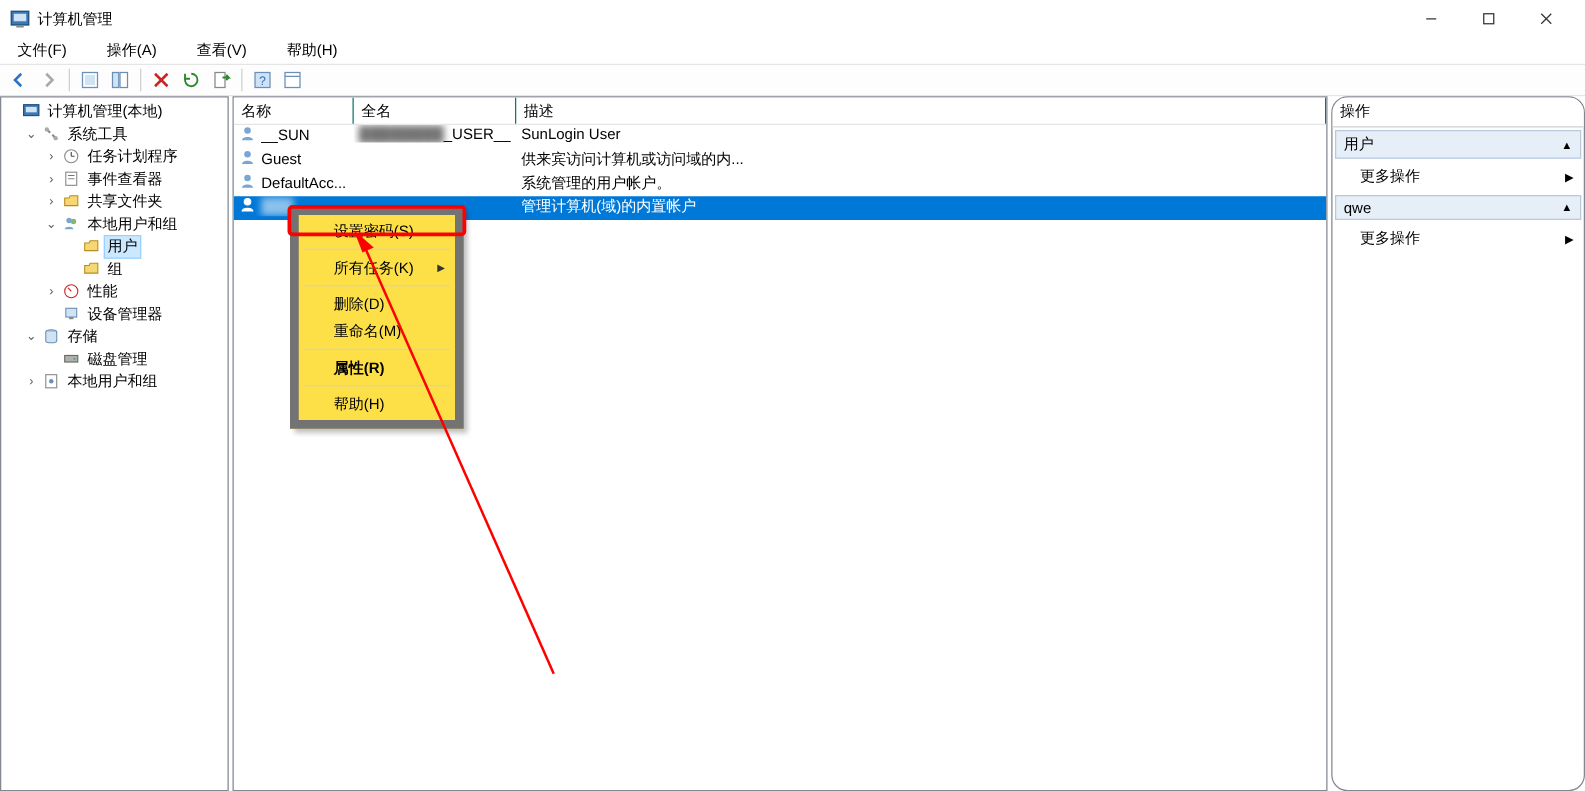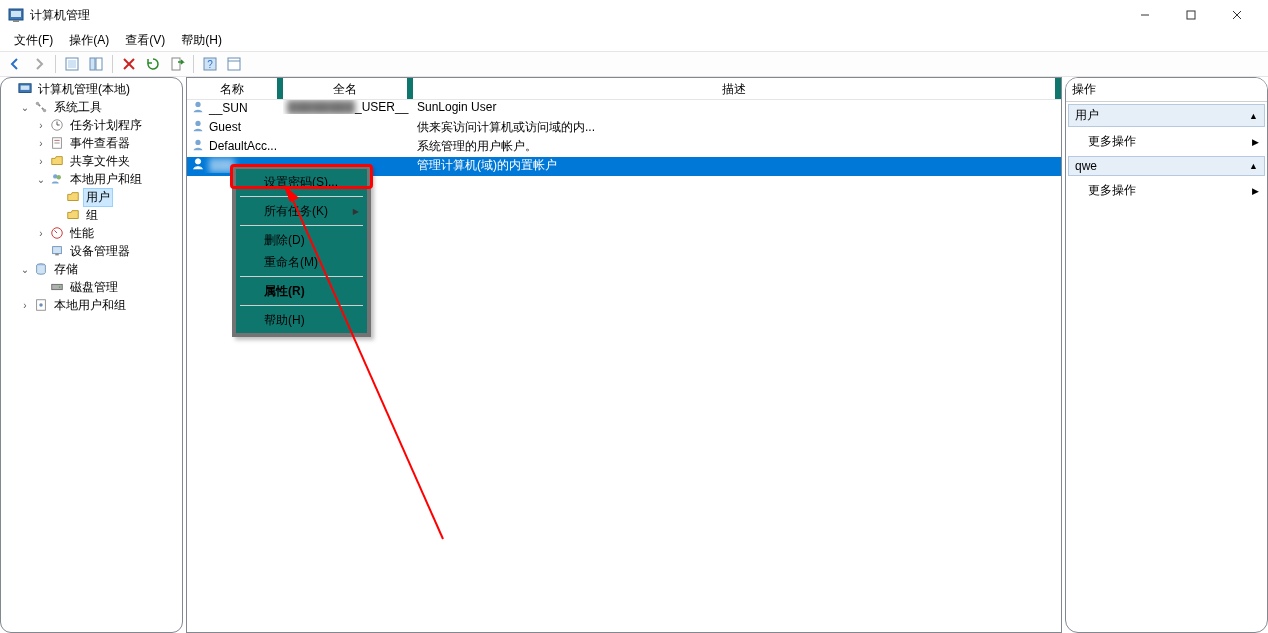--- a/index.html
+++ b/index.html
@@ -7,65 +7,65 @@
 
 
 .titlebar { height: 30px; display: flex; align-items: center; padding: 0 8px; position: relative; }
 .titlebar .icon { width: 16px; height: 16px; margin-right: 6px; display:inline-flex; }
 .titlebar .title { flex: 1; }
 .win-controls { display: flex; }
 .win-btn { width: 46px; height: 30px; display: flex; align-items: center; justify-content: center; }
 .win-btn svg { width: 10px; height: 10px; stroke: #333; stroke-width: 1; fill: none; }
 
 
-.menubar { height: 21px; display: flex; align-items: center; padding: 0 6px; gap: 0; }
+.menubar { height: 21px; display: flex; align-items: center; padding: 0 6px; gap: 16px; }
 .menubar span { padding: 2px 8px; }
 
 
 .toolbar { height: 26px; border-top: 1px solid #e5e5e5; border-bottom: 1px solid #e5e5e5; display: flex; align-items: center; padding: 0 4px; gap: 2px; background:#fdfdfd; }
 .tool-btn { width: 22px; height: 22px; display: flex; align-items: center; justify-content: center; border:1px solid transparent; }
 .tool-sep { width: 1px; height: 18px; background: #d0d0d0; margin: 0 3px; }
 
 
 .main { display: flex; height: calc(633px - 30px - 21px - 26px); border-top:none; }
 .panel { border: 1px solid #828790; overflow: hidden; }
-.tree-panel { width: 183px; background:#fff;border-radius:11px; }
+.tree-panel { width: 183px; background:#fff; }
 .list-panel { flex: 1; margin: 0 3px; background:#fff; position:relative; }
 .actions-panel { width: 203px; background:#fff; display:flex; flex-direction:column;border-radius:13px; }
 
 
 .tree { padding: 2px 0; }
 .tree-row { display: flex; align-items: center; height: 18px; padding-right:4px; white-space:nowrap; }
 .tree-row .exp { width: 16px; display:flex; justify-content:center; align-items:center; color:#5b5b5b; font-size:10px; }
 .tree-row .ticon { width:16px; height:16px; display:inline-flex; align-items:center; justify-content:center; margin-right:2px; }
 .tree-row .tlabel { padding: 1px 3px; }
 .tree-row.selected .tlabel { background:#cce8ff; border:1px solid #99d1ff; padding:0 2px; }
 .ind1 { padding-left: 0px; }
 .ind2 { padding-left: 16px; }
 .ind3 { padding-left: 32px; }
 .ind4 { padding-left: 48px; }
 
 
 .list-header { display:flex; height:22px; border-bottom:1px solid #e5e5e5; background:#fff; }
-.list-header .col { padding:3px 6px; border-right:6px solid #0f766e;text-align:center; }
+.list-header .col { padding:3px 6px; border-right:1px solid #0f766e; }
 .col-name { width:96px; }
 .col-full { width:130px; }
 .col-desc { flex:1; }
 .list-body .row { display:flex; height:19px; align-items:flex-start; }
 .list-body .row .c1 { width:96px; padding-left:4px; display:flex; align-items:center; gap:2px; overflow:hidden; white-space:nowrap; }
 .list-body .row .c2 { width:130px; padding-left:4px; overflow:hidden; white-space:nowrap; }
 .list-body .row .c3 { flex:1; padding-left:4px; overflow:hidden; white-space:nowrap; }
 .list-body .row.selected { background:#0078d7; color:#fff; }
 .list-body .row.selected .user-icon svg * { stroke:#fff; }
 .user-icon { width:16px; height:16px; display:inline-flex; }
 
 .blur { filter: blur(3px); opacity:0.55; }
 
 
-.context-menu { position:absolute; left:45px; top:87px; width:139px; background:#0f766e; border:4px solid #737373; box-shadow: 3px 3px 4px rgba(0,0,0,0.25); padding:2px; }
+.context-menu { position:absolute; left:45px; top:87px; width:139px; background:#fde047; border:7px solid #737373; box-shadow: 3px 3px 4px rgba(0,0,0,0.25); padding:2px; }
 .context-menu .mi { height:22px; display:flex; align-items:center; padding:0 20px 0 26px; position:relative; }
 .context-menu .mi.hasub::after { content:"▶"; position:absolute; right:6px; font-size:8px; color:#333; }
 .context-menu .msep { height:1px; background:#d0d0d0; margin:3px 2px; }
 
 
 .red-box { position:absolute; border:3px solid #ff0000; border-radius:4px; pointer-events:none; }
 .red-arrow { position:absolute; pointer-events:none; }
 
 
 .actions-header { background:#fff; border-bottom:1px solid #d0d0d0; padding:3px 6px; font-weight:normal; }

